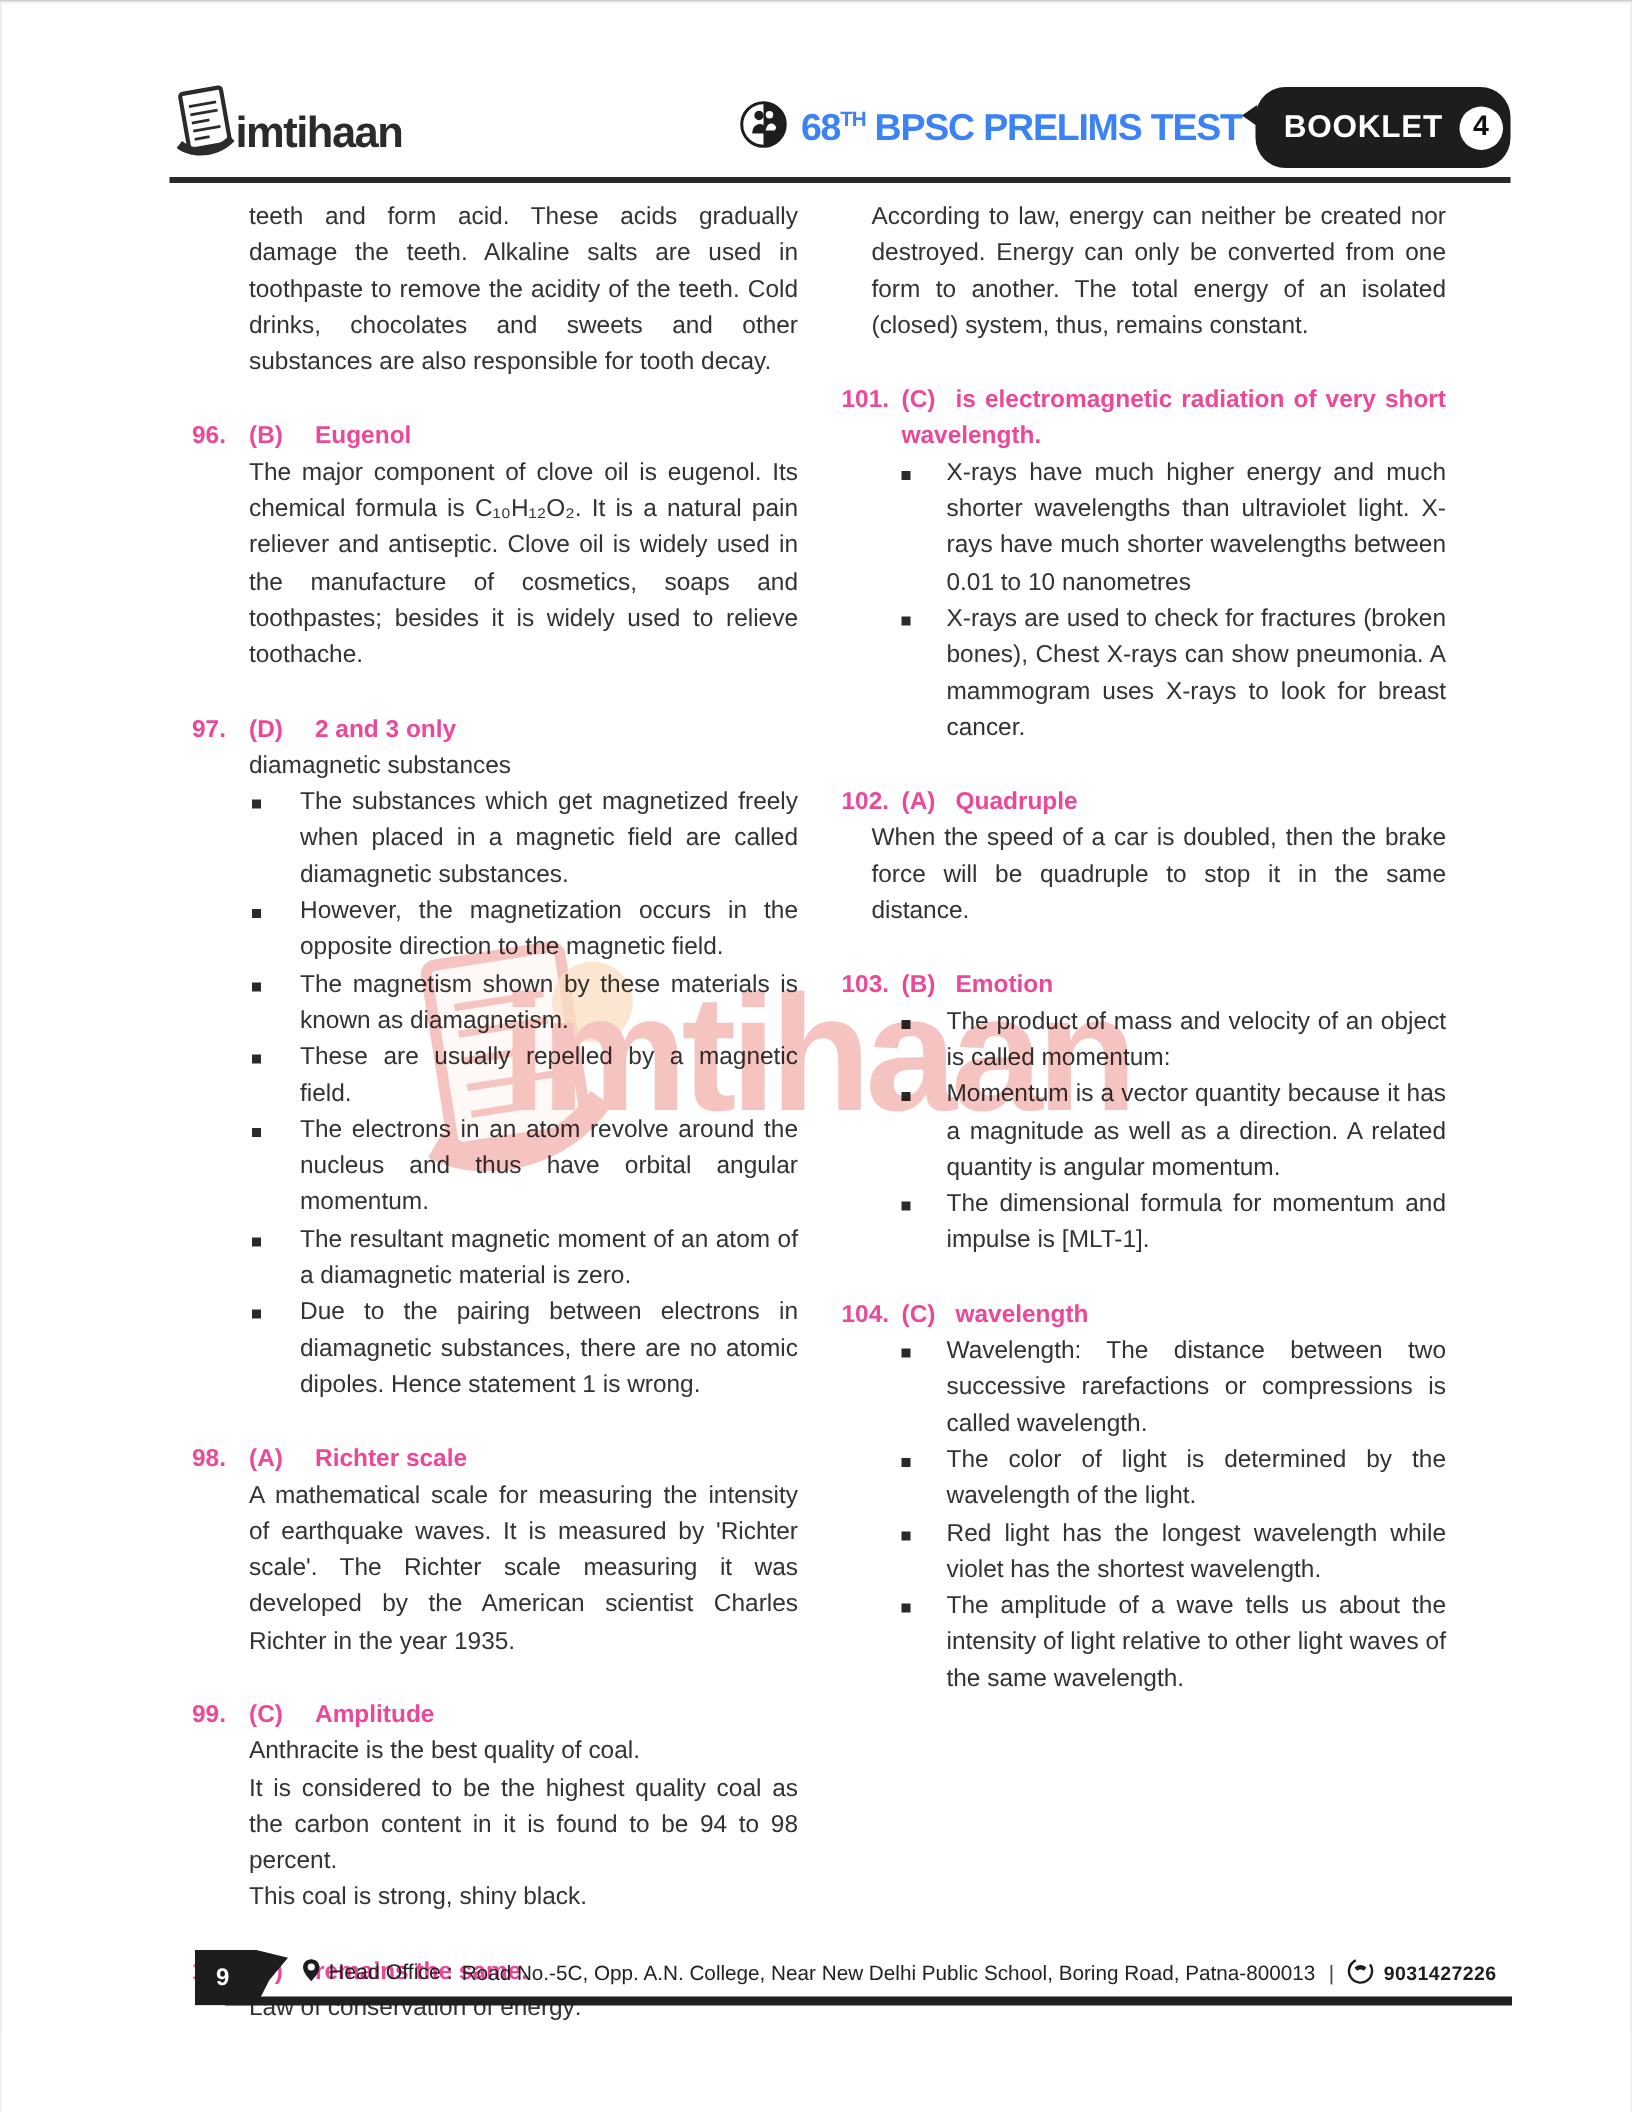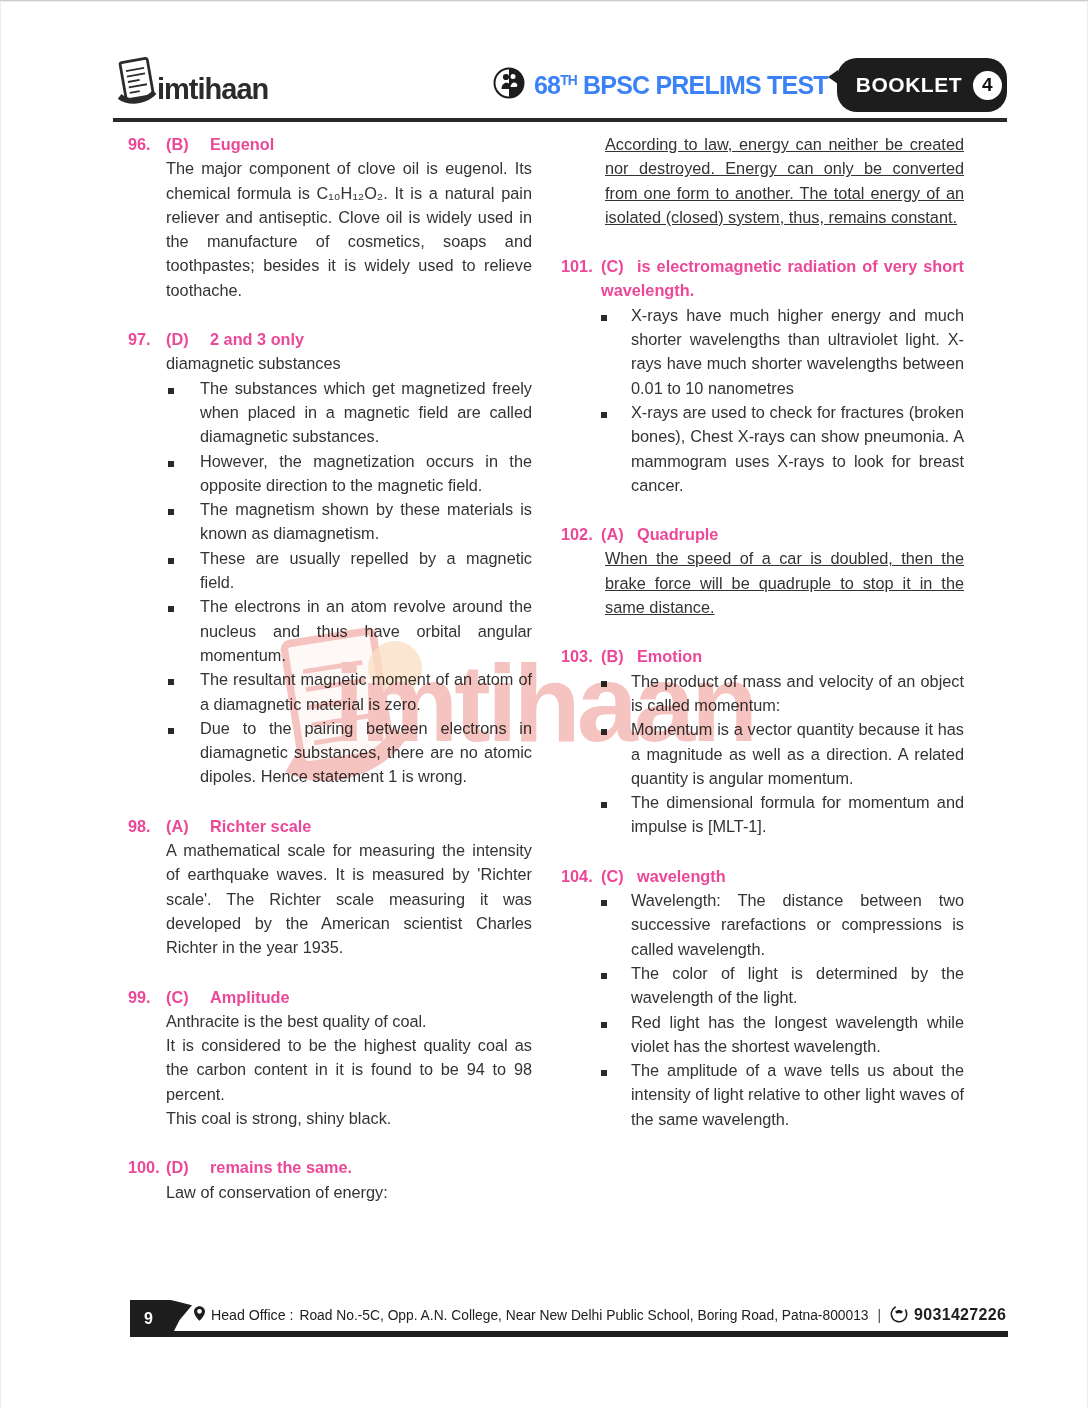--- a/index.html
+++ b/index.html
@@ -24,40 +24,40 @@
   #col-right{width:403px;}
   .q-block{margin-bottom:25px;}
   .q-head{margin:0;font-weight:bold;color:#ec4899;text-align:justify;}
   #col-left  .q-head{padding-left:38px;text-indent:-38px;}
   #col-right .q-head{padding-left:40px;text-indent:-40px;}
   .q-num,.q-opt{display:inline-block;text-indent:0;}
   #col-left  .q-num{width:38px;} #col-left  .q-opt{width:44px;}
   #col-right .q-num{width:40px;} #col-right .q-opt{width:36px;}
   .q-lead,.q-para{margin:0;text-align:justify;}
   #col-left  .q-lead,#col-left  .q-para{margin-left:38px;}
-  #col-right .q-lead,#col-right .q-para{margin-left:44px;text-decoration:underline;}
+  #col-right .q-lead,#col-right .q-para{margin-left:20px;}
   .q-bullet{display:flex;margin-left:40px;}
   .b-marker{flex:0 0 32px;}
   #col-right .b-marker{flex-basis:30px;}
   .b-marker::before{content:"";display:inline-block;width:6px;height:6px;background:#2a2a2a;margin-top:8px;}
   .b-text{flex:1;text-align:justify;}
   
   .watermark{position:absolute;left:268px;top:626px;width:620px;height:190px;opacity:0.38;mix-blend-mode:multiply;pointer-events:none;}
   .wm-doc{position:absolute;left:0;top:-6px;transform:rotate(-9deg);}
   .wm-dot{position:absolute;left:100px;top:14px;width:54px;height:54px;border-radius:50%;background:#f0a95f;opacity:0.75;}
   .wm-text{position:absolute;left:66px;top:12px;font-size:110px;font-weight:bold;letter-spacing:-4px;color:#e4645c;}
   
   .footer-bar{position:absolute;left:150px;top:1330px;width:858px;height:6px;background:#1f1f1f;}
   .page-tab{position:absolute;left:130px;top:1299px;width:62px;height:37px;background:#1d1d1d;color:#fff;
             font-weight:bold;font-size:16px;display:flex;align-items:center;padding-left:14px;box-sizing:border-box;
             clip-path:polygon(0 0,66% 0,100% 14%,80% 54%,66% 100%,0 100%);}
   .footer-line{position:absolute;left:200px;top:1300px;width:800px;height:28px;display:flex;align-items:center;justify-content:center;gap:6px;font-size:13.8px;color:#222;white-space:nowrap;}
   .footer-line .office{font-weight:normal;font-size:14.2px;}
   .footer-line .sep{margin:0 3px;color:#444;}
-  .footer-line .phone{font-weight:bold;font-size:16px;letter-spacing:0.3px;color:#1d1d1d;}
+  .footer-line .phone{font-weight:bold;font-size:13px;letter-spacing:0.3px;color:#1d1d1d;}
 </style>
 </head>
 <body>
 
 <div class="page">
 
   <div class="header">
     <div class="logo">
       <span>
         <svg width="46" height="56" viewBox="0 0 50 56">
@@ -86,20 +86,23 @@
         <span>BOOKLET</span>
         <span class="booklet-num">4</span>
       </div>
     </div>
   </div>
   <div class="top-rule"></div>
 
   <div class="columns">
     <section class="col" id="col-left">
         <div class="q-block">
+          <p class="q-para">teeth and form acid. These acids gradually damage the teeth. Alkaline salts are used in toothpaste to remove the acidity of the teeth. Cold drinks, chocolates and sweets and other substances are also responsible for tooth decay.</p>
+        </div>
+        <div class="q-block">
           <p class="q-head"><span class="q-num">96.</span><span class="q-opt">(B)</span><span class="q-title">Eugenol</span></p>
           <p class="q-para">The major component of clove oil is eugenol. Its chemical formula is C₁₀H₁₂O₂. It is a natural pain reliever and antiseptic. Clove oil is widely used in the manufacture of cosmetics, soaps and toothpastes; besides it is widely used to relieve toothache.</p>
         </div>
         <div class="q-block">
           <p class="q-head"><span class="q-num">97.</span><span class="q-opt">(D)</span><span class="q-title">2 and 3 only</span></p>
           <p class="q-lead">diamagnetic substances</p>
           <div class="q-bullet">
             <span class="b-marker"></span>
             <span class="b-text">The substances which get magnetized freely when placed in a magnetic field are called diamagnetic substances.</span>
           </div>

